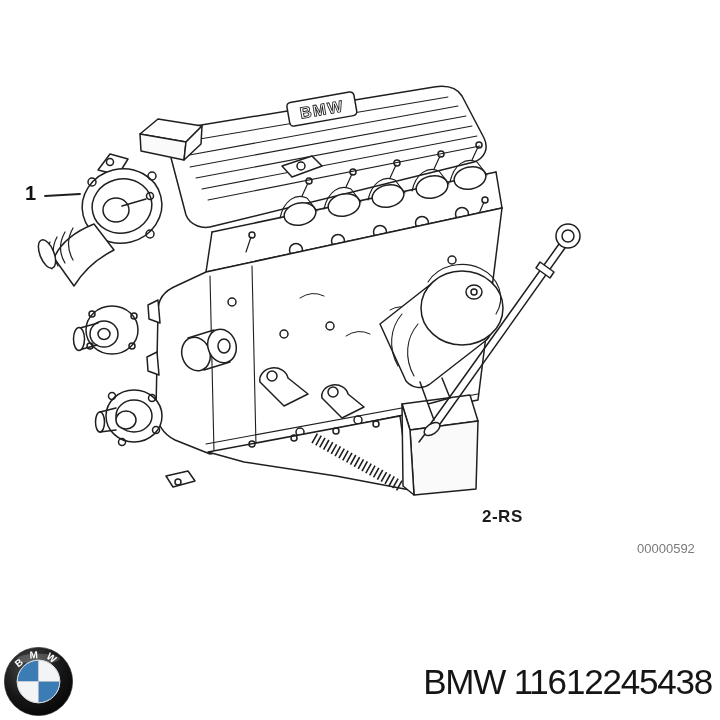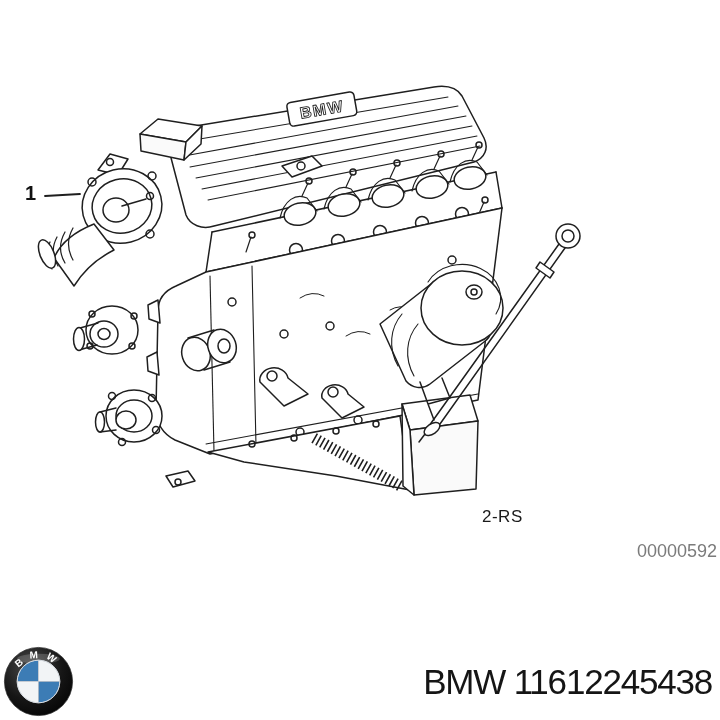--- a/index.html
+++ b/index.html
@@ -1,23 +1,23 @@
 <!DOCTYPE html>
 <html><head>
 <meta charset="utf-8">
 <style>
   html,body{margin:0;padding:0;background:#ffffff;}
   .page{position:relative;width:720px;height:720px;background:#ffffff;overflow:hidden;
         font-family:"Liberation Sans", sans-serif;}
   .diagram{position:absolute;left:0;top:0;width:720px;height:620px;margin:0;}
   .engine-svg{position:absolute;left:0;top:0;}
   .callout{position:absolute;left:25px;top:182px;font-size:20px;font-weight:bold;color:#111;}
-  .variant{position:absolute;left:482px;top:507px;font-size:17px;font-weight:normal;
+  .variant{position:absolute;left:482px;top:507px;font-size:17px;font-weight:bold;
            letter-spacing:0.5px;color:#1a1a1a;}
-  .imgnum{position:absolute;left:637px;top:541px;font-size:18px;color:#7b7b7b;}
+  .imgnum{position:absolute;left:637px;top:541px;font-size:13px;color:#7b7b7b;}
   .footer{position:absolute;left:0;top:640px;width:720px;height:80px;}
   .roundel{position:absolute;left:3px;top:6px;width:71px;height:71px;}
   .part-text{position:absolute;right:8px;top:22px;font-size:35px;letter-spacing:-1.2px;
              color:#151515;white-space:nowrap;}
 </style>
 </head>
 <body>
 
 <div class="page">
 

